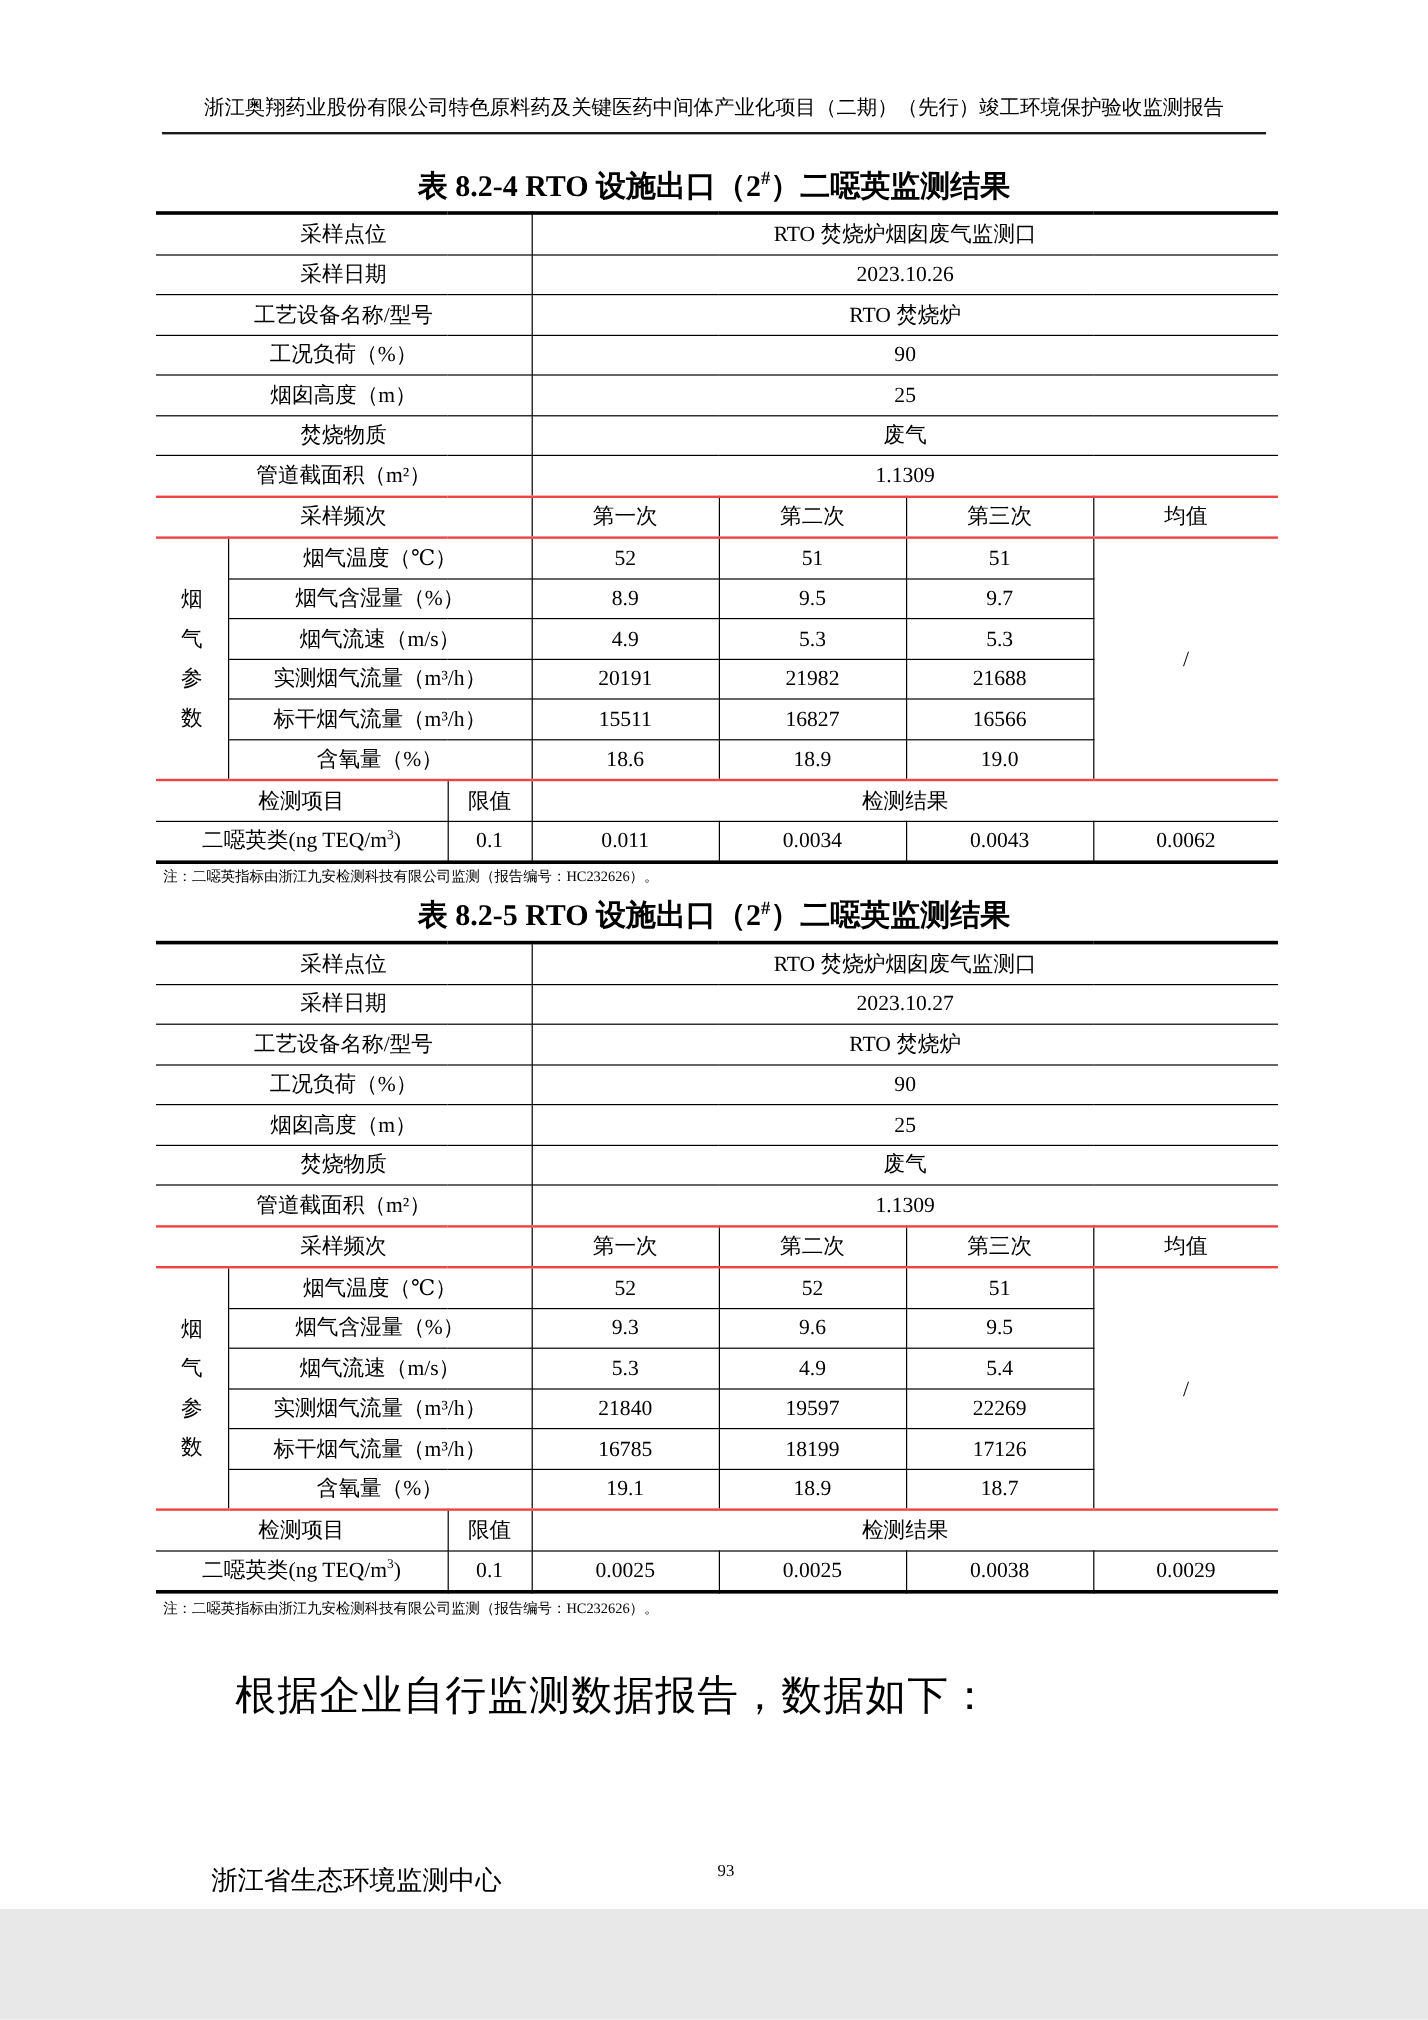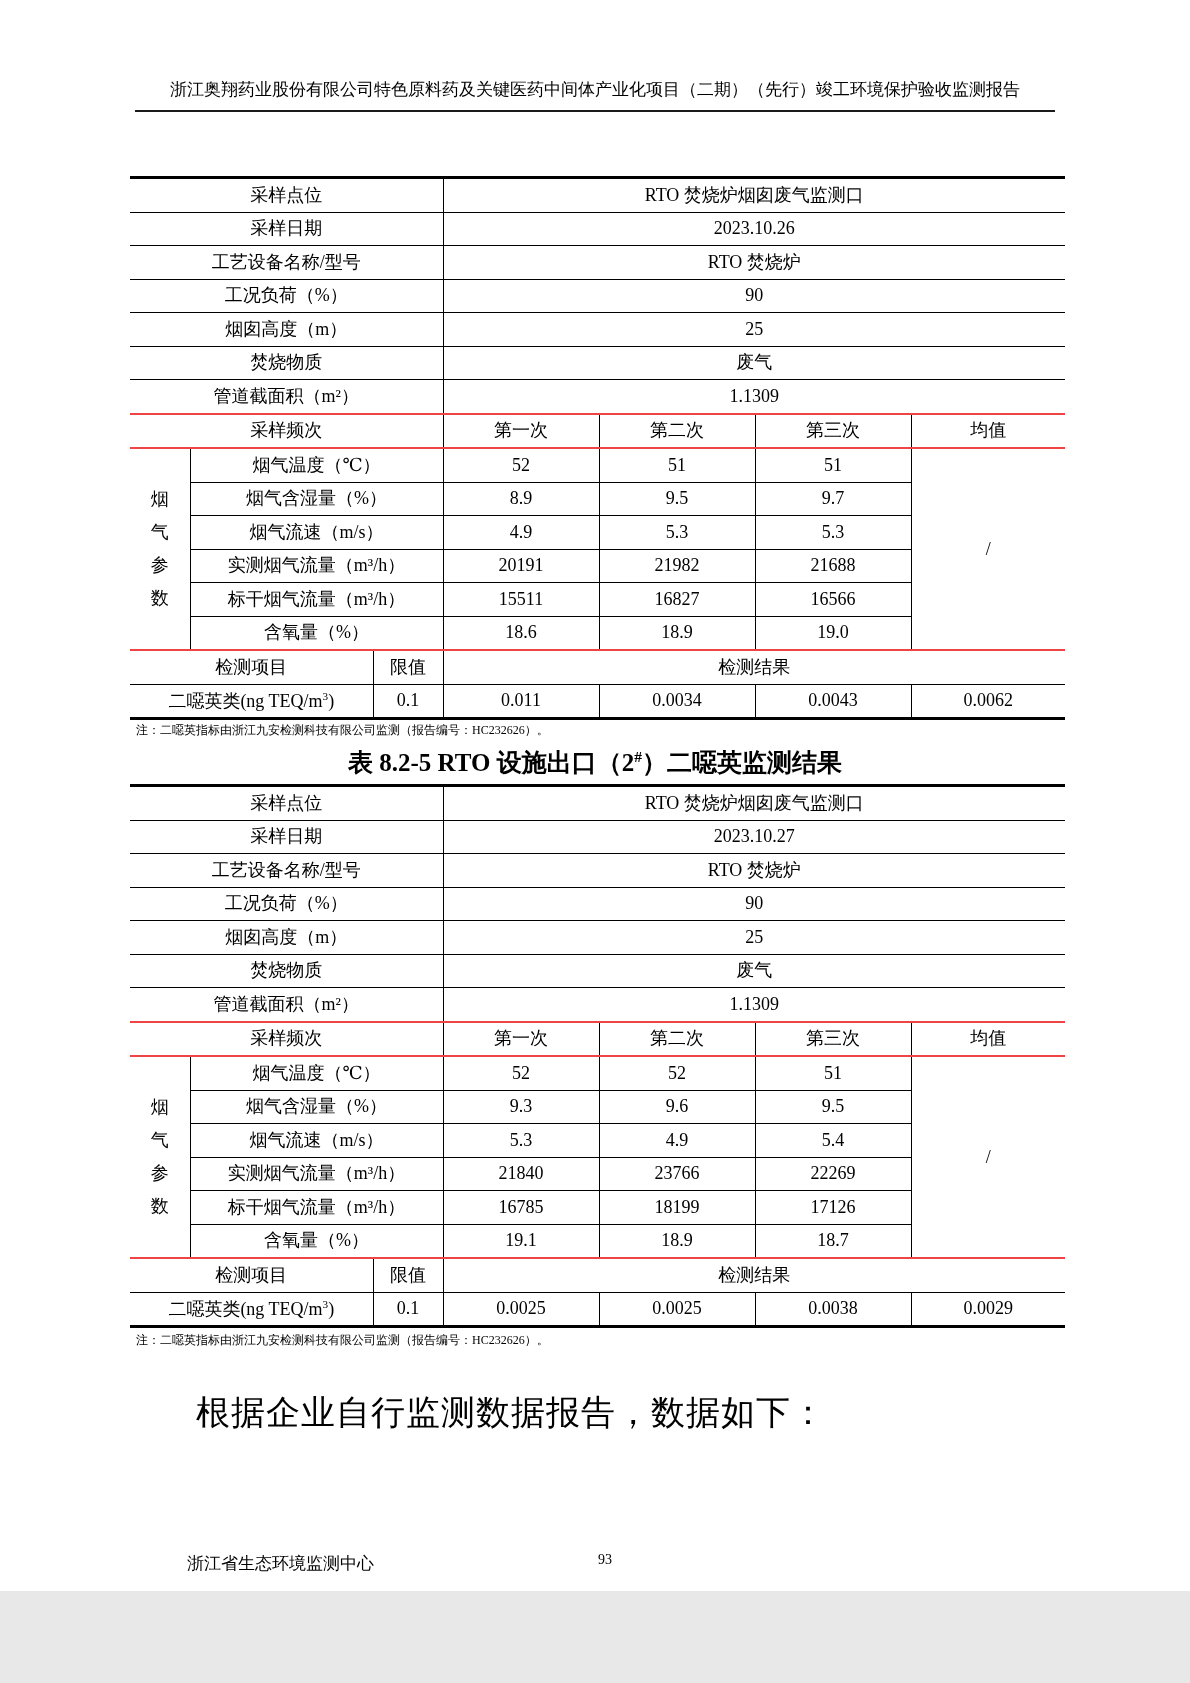--- a/index.html
+++ b/index.html
@@ -34,30 +34,31 @@
     text-align:center; vertical-align:middle;
     line-height:1.15; overflow:hidden;
   }
   .bR { border-right:1px solid #000; }
   .b1 { border-bottom:1px solid #000; }
   .b2 { border-bottom:2px solid #ef4444; }
   .vtext { width:1.05em; margin:0 auto; line-height:33px; word-break:break-all; }
   .item-cell sup { font-size:0.62em; }
   .note { position:absolute; left:136px; margin:0; font-size:12px; }
   .para { position:absolute; left:196px; margin:0; font-size:34px; letter-spacing:1px; }
-  .footer-org { position:absolute; left:176px; top:1552px; font-size:17px;margin-left:11px; }
+  .footer-org { position:absolute; left:176px; top:1552px; font-size:22px; }
   .page-num  { position:absolute; left:575px; top:1552px; width:60px; text-align:center; font-size:14px; }
 </style>
 </head>
 <body>
 
 <div class="page">
 
   <div class="header">浙江奥翔药业股份有限公司特色原料药及关键医药中间体产业化项目（二期）（先行）竣工环境保护验收监测报告</div>
 
+  <h2 class="t-title" style="top:138px"><span>表 8.2-4 RTO 设施出口（2</span><sup>#</sup><span>）二噁英监测结果</span></h2>
 
   <table class="mtable" style="top:176px">
     <colgroup>
       <col style="width:60px">
         <col style="width:183px">
         <col style="width:70px">
       <col style="width:156px">
         <col style="width:156px">
         <col style="width:156px">
         <col style="width:154px">
@@ -222,21 +223,21 @@
         </tr>
       <tr>
           <td colspan="2" class="bR b1">烟气流速（m/s）</td>
           <td class="bR b1">5.3</td>
           <td class="bR b1">4.9</td>
           <td class="bR b1">5.4</td>
         </tr>
       <tr>
           <td colspan="2" class="bR b1">实测烟气流量（m³/h）</td>
           <td class="bR b1">21840</td>
-          <td class="bR b1">23766</td>
+          <td class="bR b1">19597</td>
           <td class="bR b1">22269</td>
         </tr>
       <tr>
           <td colspan="2" class="bR b1">标干烟气流量（m³/h）</td>
           <td class="bR b1">16785</td>
           <td class="bR b1">18199</td>
           <td class="bR b1">17126</td>
         </tr>
       <tr>
           <td colspan="2" class="bR b2">含氧量（%）</td>

